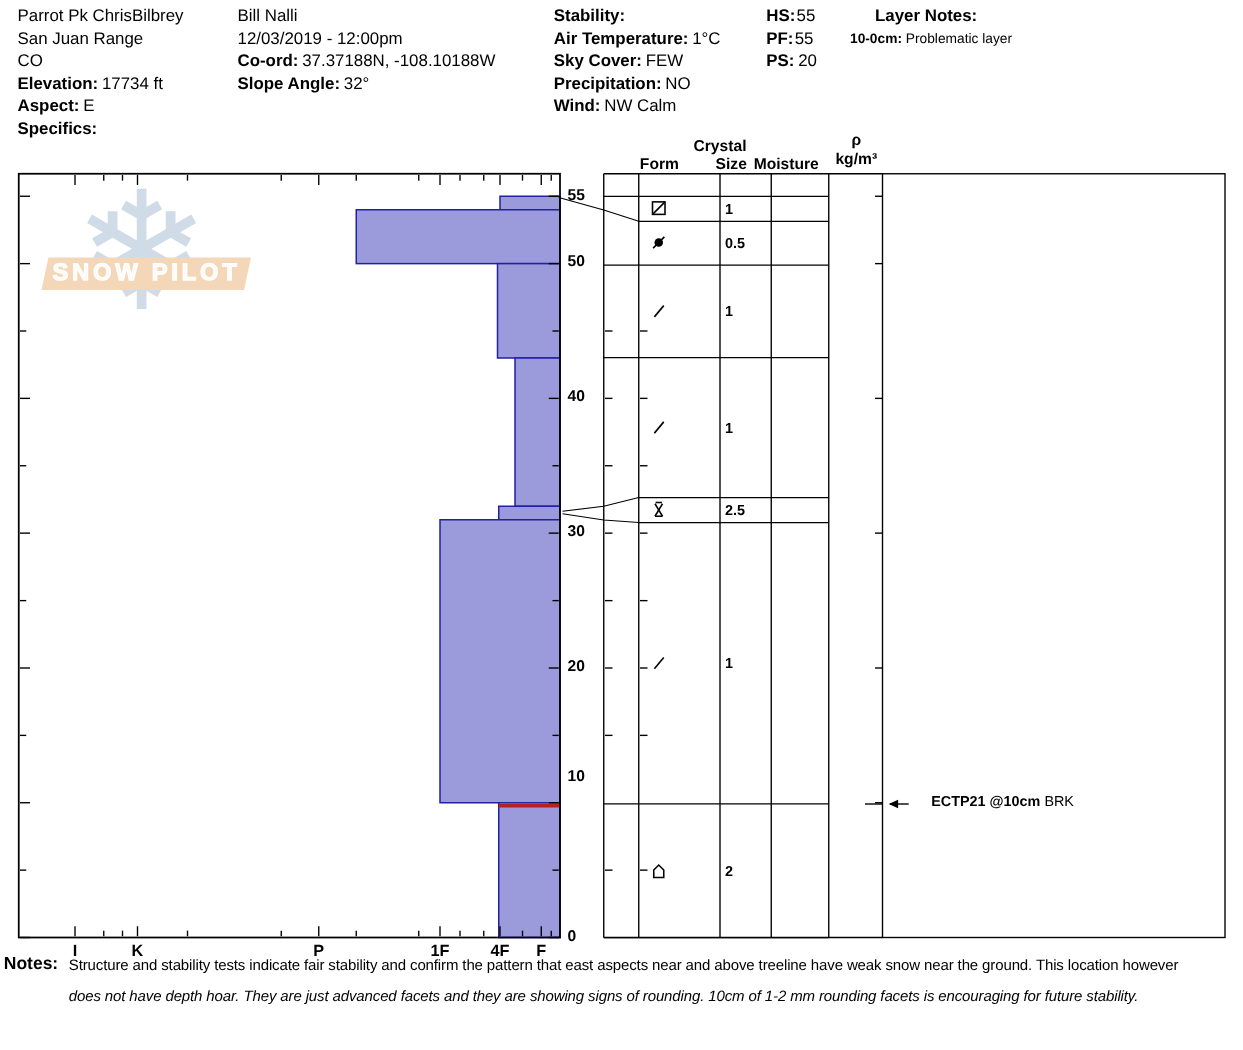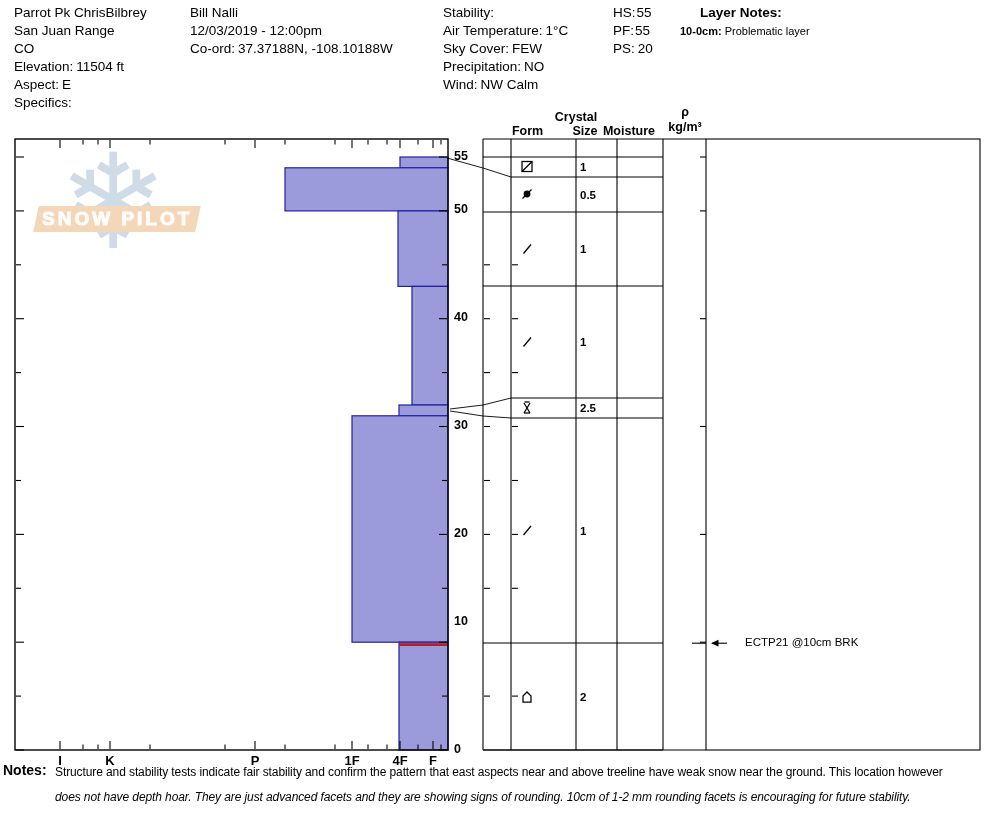--- a/index.html
+++ b/index.html
@@ -1,63 +1,64 @@
 <!DOCTYPE html>
 <html><head>
 <meta charset="utf-8">
 <style>
   html,body{margin:0;padding:0;background:#fff;}
   #canvas{position:relative;width:994px;height:840px;background:#fff;overflow:hidden;
           font-family:"Liberation Sans",sans-serif;color:#000;}
   .abs{position:absolute;}
   .hcol{position:absolute;top:4px;font-size:13.5px;line-height:18px;white-space:nowrap;}
-  .hcol b{font-weight:normal;}
+  .hcol b{font-weight:bold;}
   .hcol .v{margin-left:3px;}
   .thead{position:absolute;font-weight:bold;font-size:12.5px;text-align:center;white-space:nowrap;}
   .dlab{position:absolute;left:454px;font-weight:bold;font-size:12.5px;}
   .xlab{position:absolute;top:753px;width:30px;text-align:center;font-weight:bold;font-size:13px;}
   #watermark{position:absolute;left:40px;top:150px;width:180px;height:130px;}
   #flake{position:absolute;left:18px;top:-14px;font-size:132px;line-height:1;
          color:#c7d5e3;font-family:"DejaVu Sans",sans-serif;opacity:.85;}
   #banner{position:absolute;left:-4px;top:56px;width:162px;height:26px;background:#f3d7b8;
           transform:skewX(-12deg);display:flex;align-items:center;justify-content:center;}
   #banner span{font-weight:bold;font-size:19px;letter-spacing:3px;color:rgba(255,255,255,.9);
           transform:skewX(12deg);-webkit-text-stroke:1px #fff;
           text-shadow:0 0 1px #e8cda8;}
   #notes-label{position:absolute;left:3px;top:762px;font-weight:bold;font-size:14px;}
   #notes-l1,#notes-l2{position:absolute;left:55px;font-size:12px;white-space:nowrap;letter-spacing:-0.1px;}
   #notes-l1{top:765px;} #notes-l2{top:790px;font-style:italic;}
   #annot-text{position:absolute;left:729px;font-size:11.5px;white-space:nowrap;}
-  #annot-text .b{font-weight:normal;padding-left:16px;}
+  #annot-text .b{font-weight:bold;padding-left:16px;}
   .ln-entry{font-size:11px;line-height:15px;}
 </style>
 </head>
 <body>
 <div id="canvas">
 
   <div id="watermark">
     <div id="flake">❄</div>
     <div id="banner">
       <span>SNOW PILOT</span>
     </div>
   </div>
 
   <div class="hcol" style="left:14px">
     <div>Parrot Pk ChrisBilbrey</div>
     <div>San Juan Range</div>
     <div>CO</div>
-    <div><b>Elevation:</b><span class="v">11504 ft</span></div>
+    <div><b>Elevation:</b><span class="v">17734 ft</span></div>
     <div><b>Aspect:</b><span class="v">E</span></div>
     <div><b>Specifics:</b><span class="v"></span></div>
   </div>
 
   <div class="hcol" style="left:190px">
     <div>Bill Nalli</div>
     <div>12/03/2019 - 12:00pm</div>
     <div><b>Co-ord:</b><span class="v">37.37188N, -108.10188W</span></div>
+    <div><b>Slope Angle:</b><span class="v">32°</span></div>
   </div>
 
   <div class="hcol" style="left:443px">
     <div><b>Stability:</b><span class="v"></span></div>
     <div><b>Air Temperature:</b><span class="v">1°C</span></div>
     <div><b>Sky Cover:</b><span class="v">FEW</span></div>
     <div><b>Precipitation:</b><span class="v">NO</span></div>
     <div><b>Wind:</b><span class="v">NW Calm</span></div>
   </div>
 

